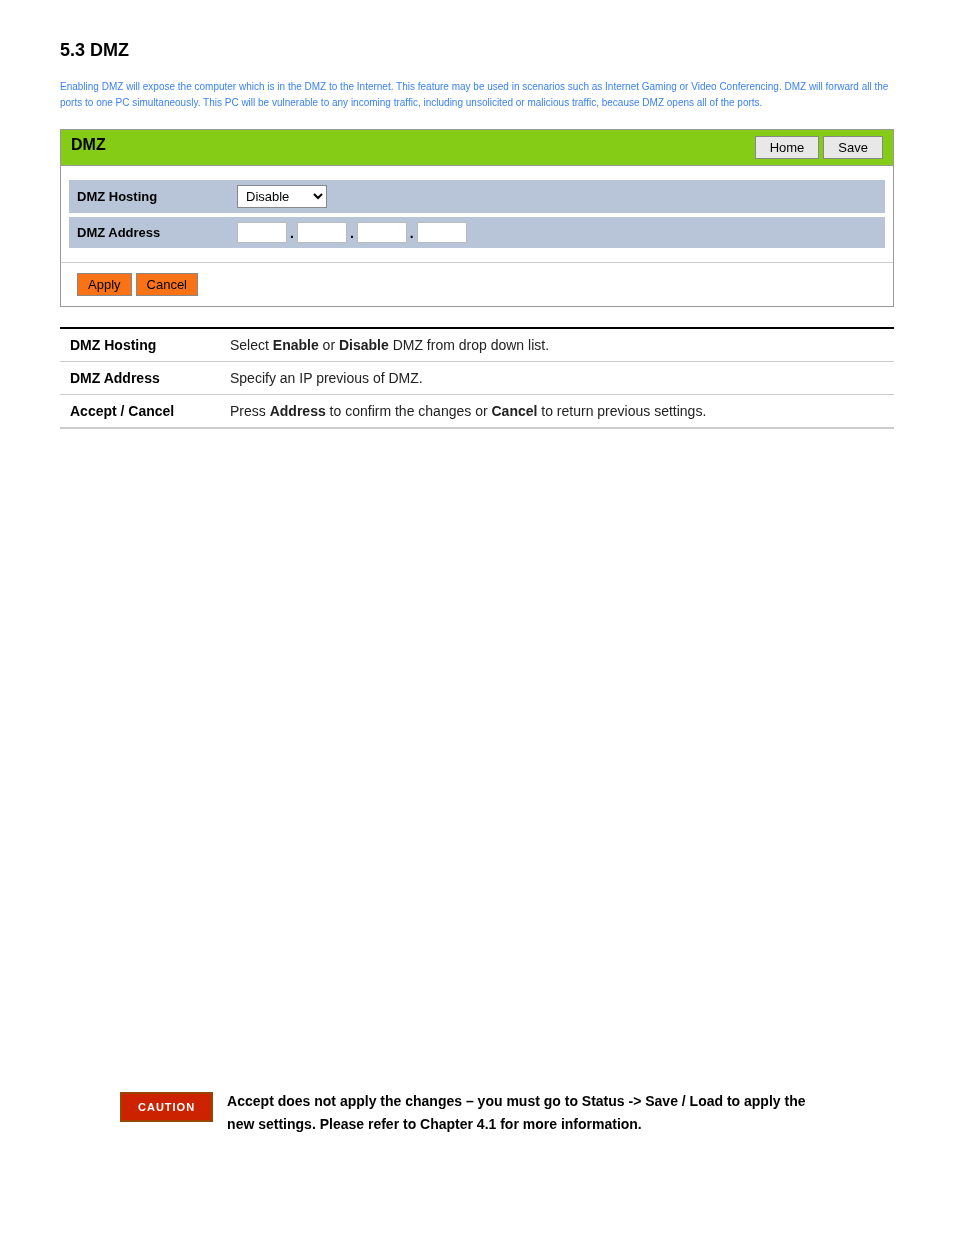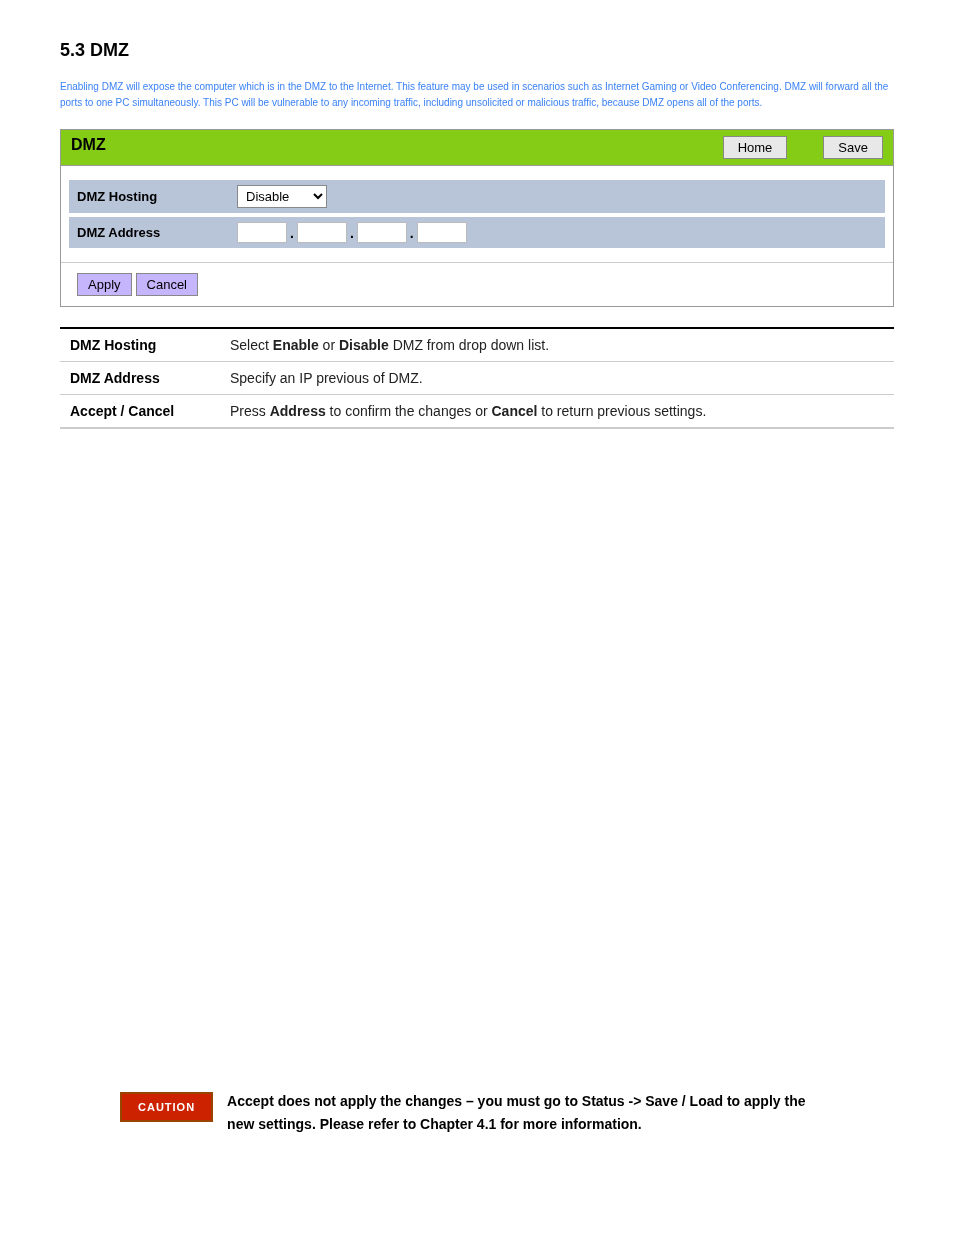--- a/index.html
+++ b/index.html
@@ -57,21 +57,20 @@
       gap: 4px;
     }
 
     .header-btn {
       padding: 3px 14px;
       font-size: 13px;
       background: #e8e8e8;
       border: 1px solid #888;
       cursor: pointer;
       color: #000;
-      margin-left: 32px;
     }
 
     .dmz-panel-body {
       background: #ffffff;
       padding: 10px 0;
     }
 
     .dmz-row {
       display: flex;
       align-items: center;
@@ -130,21 +129,21 @@
     }
 
     .footer-buttons {
       display: flex;
       gap: 4px;
     }
 
     .footer-btn {
       padding: 3px 10px;
       font-size: 13px;
-      background: #c4b5fd;
+      background: #f97316;
       border: 1px solid #888;
       cursor: pointer;
       color: #000;
     }
 
     
     .desc-table {
       width: 100%;
       border-collapse: collapse;
       margin-bottom: 30px;

